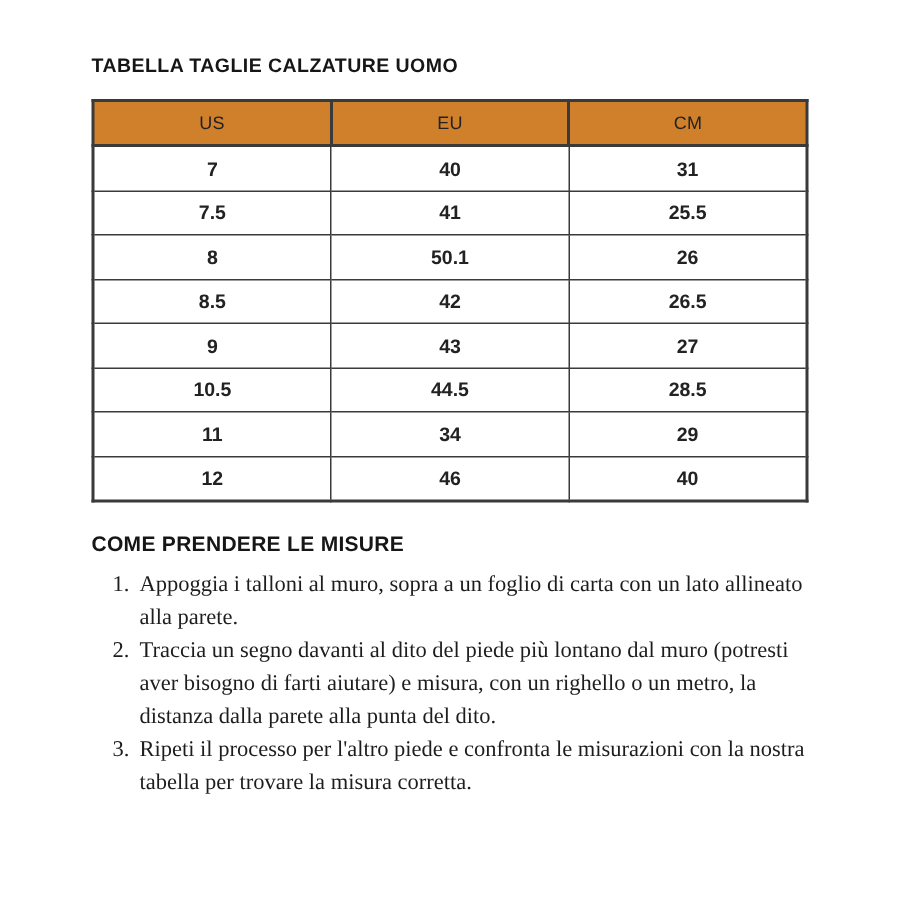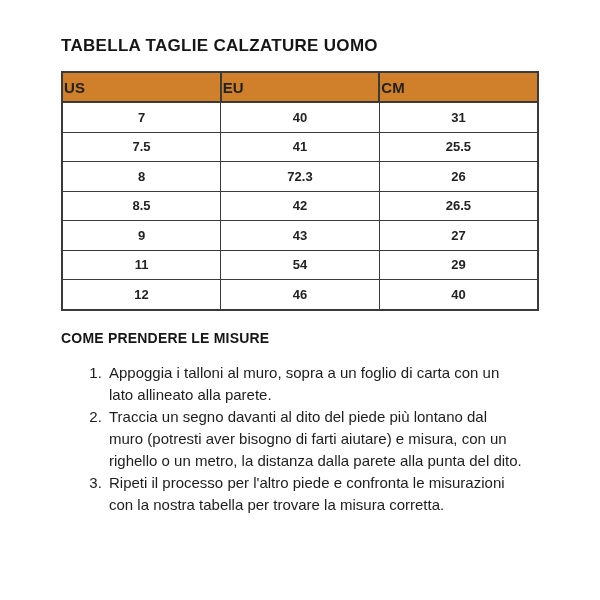--- a/index.html
+++ b/index.html
@@ -13,38 +13,38 @@
     overflow: hidden;
   }
   .page {
     box-sizing: border-box;
     width: 600px;
     height: 600px;
     padding: 36px 61px 0 61px;
   }
   .page-title {
     margin: 0 0 15px 0;
-    font-size: 17px;
+    font-size: 13px;
     font-weight: bold;
     letter-spacing: 0.3px;
     color: #161616;
   }
   table.size-table {
     width: 478px;
     border-collapse: collapse;
     table-layout: fixed;
     border: 2px solid #3a3a3a;
   }
   table.size-table th {
     background: #d0802b;
     border: 2px solid #3a3a3a;
     height: 26px;
-    font-size: 15px;
-    font-weight: bold;
-    text-align: left;
+    font-size: 12px;
+    font-weight: normal;
+    text-align: center;
     vertical-align: middle;
     color: #222222;
     letter-spacing: 0.2px;
   }
   table.size-table td {
     border: 1.5px solid #3a3a3a;
     height: 26.5px;
     font-size: 13px;
     font-weight: bold;
     text-align: center;
@@ -52,25 +52,26 @@
     color: #222222;
   }
   .instructions-heading {
     margin: 19px 0 9px 0;
     font-size: 14px;
     font-weight: bold;
     letter-spacing: 0.2px;
     color: #161616;
   }
   ol.instructions-list {
-    margin: 16px;
+    margin: 0;
     padding-left: 29px;
     font-size: 15px;
     line-height: 22px;
     color: #1d1d1d;
+    font-family: Liberation Serif, serif;
   }
   ol.instructions-list li {
     padding-left: 3px;
     margin: 0;
   }
 </style>
 </head>
 <body>
 
 <div class="page">
@@ -91,36 +92,41 @@
           <td>40</td>
           <td>31</td>
         </tr>
         <tr>
           <td>7.5</td>
           <td>41</td>
           <td>25.5</td>
         </tr>
         <tr>
           <td>8</td>
-          <td>72.3</td>
+          <td>50.1</td>
           <td>26</td>
         </tr>
         <tr>
           <td>8.5</td>
           <td>42</td>
           <td>26.5</td>
         </tr>
         <tr>
           <td>9</td>
           <td>43</td>
           <td>27</td>
         </tr>
         <tr>
+          <td>10.5</td>
+          <td>44.5</td>
+          <td>28.5</td>
+        </tr>
+        <tr>
           <td>11</td>
-          <td>54</td>
+          <td>34</td>
           <td>29</td>
         </tr>
         <tr>
           <td>12</td>
           <td>46</td>
           <td>40</td>
         </tr>
       </tbody>
   </table>
 

